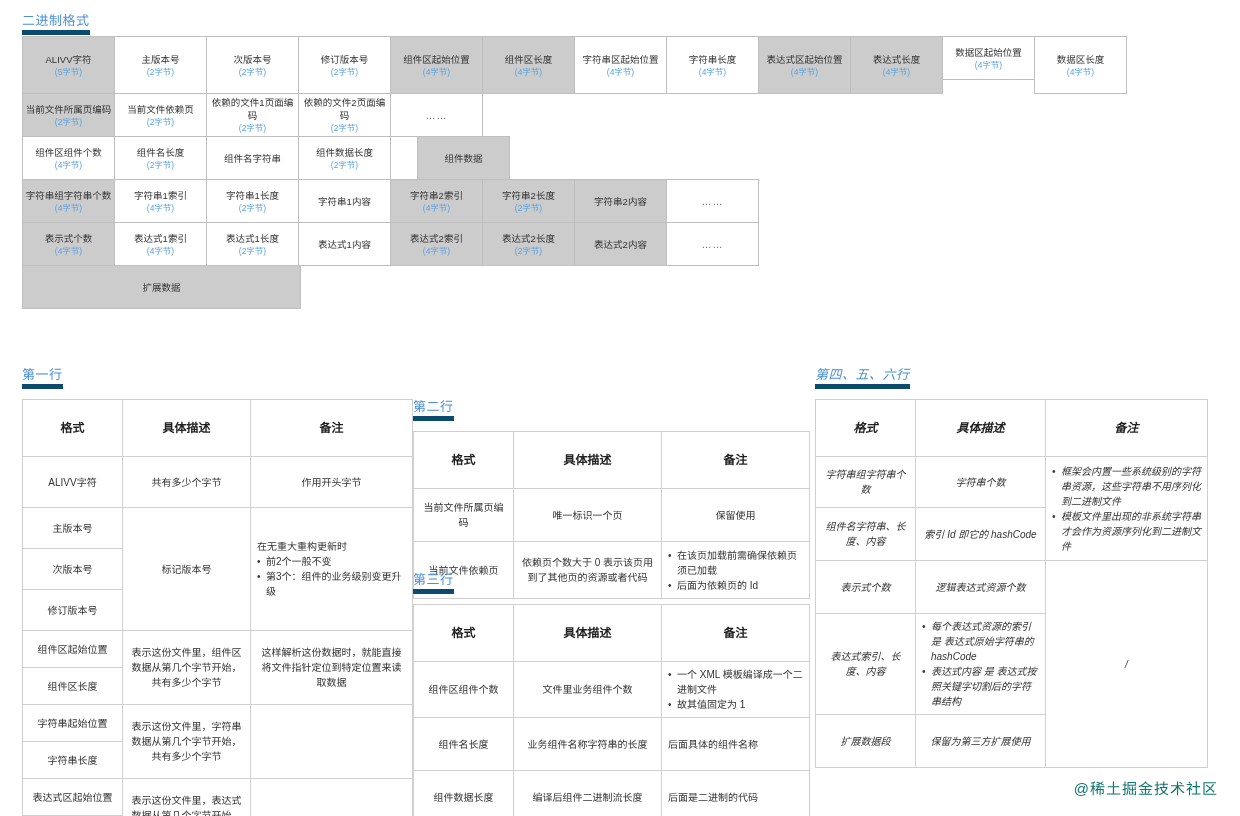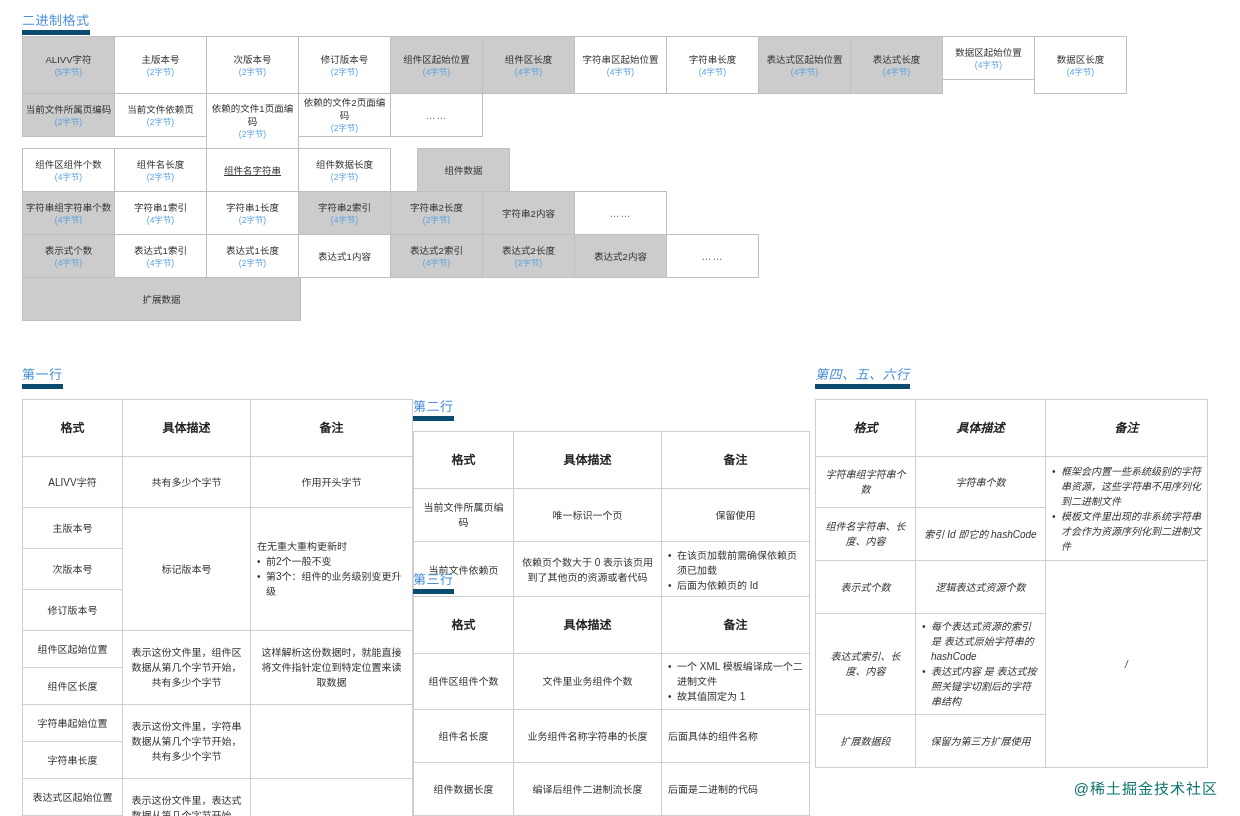--- a/index.html
+++ b/index.html
@@ -176,42 +176,42 @@
     </div>
     <div class="bin-row">
       <div class="bin-cell gray" style="width: 93px; height: 44px;">
         <div>当前文件所属页编码</div>
         <div class="bytes">(2字节)</div>
       </div>
       <div class="bin-cell" style="width: 93px; height: 44px;">
         <div>当前文件依赖页</div>
         <div class="bytes">(2字节)</div>
       </div>
-      <div class="bin-cell" style="width: 93px; height: 56px;">
+      <div class="bin-cell" style="width: 93px; height: 44px;">
         <div>依赖的文件1页面编码</div>
         <div class="bytes">(2字节)</div>
       </div>
       <div class="bin-cell" style="width: 93px; height: 44px;">
         <div>依赖的文件2页面编码</div>
         <div class="bytes">(2字节)</div>
       </div>
       <div class="bin-cell" style="width: 93px; height: 44px;">
         <div class="dots">……</div>
       </div>
     </div>
     <div class="bin-row">
       <div class="bin-cell" style="width: 93px; height: 44px;">
         <div>组件区组件个数</div>
         <div class="bytes">(4字节)</div>
       </div>
       <div class="bin-cell" style="width: 93px; height: 44px;">
         <div>组件名长度</div>
         <div class="bytes">(2字节)</div>
       </div>
-      <div class="bin-cell" style="width: 93px; height: 44px; text-decoration: underline;">
+      <div class="bin-cell" style="width: 93px; height: 44px;">
         <div>组件名字符串</div>
       </div>
       <div class="bin-cell" style="width: 93px; height: 44px;">
         <div>组件数据长度</div>
         <div class="bytes">(2字节)</div>
       </div>
       <div class="bin-cell gray" style="width: 93px; height: 44px; margin-left: 26px;">
         <div>组件数据</div>
       </div>
     </div>
@@ -220,20 +220,23 @@
         <div>字符串组字符串个数</div>
         <div class="bytes">(4字节)</div>
       </div>
       <div class="bin-cell" style="width: 93px; height: 44px;">
         <div>字符串1索引</div>
         <div class="bytes">(4字节)</div>
       </div>
       <div class="bin-cell" style="width: 93px; height: 44px;">
         <div>字符串1长度</div>
         <div class="bytes">(2字节)</div>
+      </div>
+      <div class="bin-cell" style="width: 93px; height: 44px;">
+        <div>字符串1内容</div>
       </div>
       <div class="bin-cell gray" style="width: 93px; height: 44px;">
         <div>字符串2索引</div>
         <div class="bytes">(4字节)</div>
       </div>
       <div class="bin-cell gray" style="width: 93px; height: 44px;">
         <div>字符串2长度</div>
         <div class="bytes">(2字节)</div>
       </div>
       <div class="bin-cell gray" style="width: 93px; height: 44px;">
@@ -382,21 +385,21 @@
             <li>在该页加载前需确保依赖页须已加载</li>
             <li>后面为依赖页的 Id</li>
           </ul>
         </td>
       </tr>
     </tbody>
   </table>
 </div>
 
 <div class="detail-block" style="left:413px; top:570px;">
-  <div class="sec-title" style="position:static; display:inline-block; margin-bottom:2px;">第三行</div>
+  <div class="sec-title" style="position:static; display:inline-block; margin-bottom:10px;">第三行</div>
 
   <table class="detail">
     <colgroup>
         <col style="width:100px">
         <col style="width:148px">
         <col style="width:148px">
       </colgroup>
     <thead>
       <tr>
         <th>格式</th>

